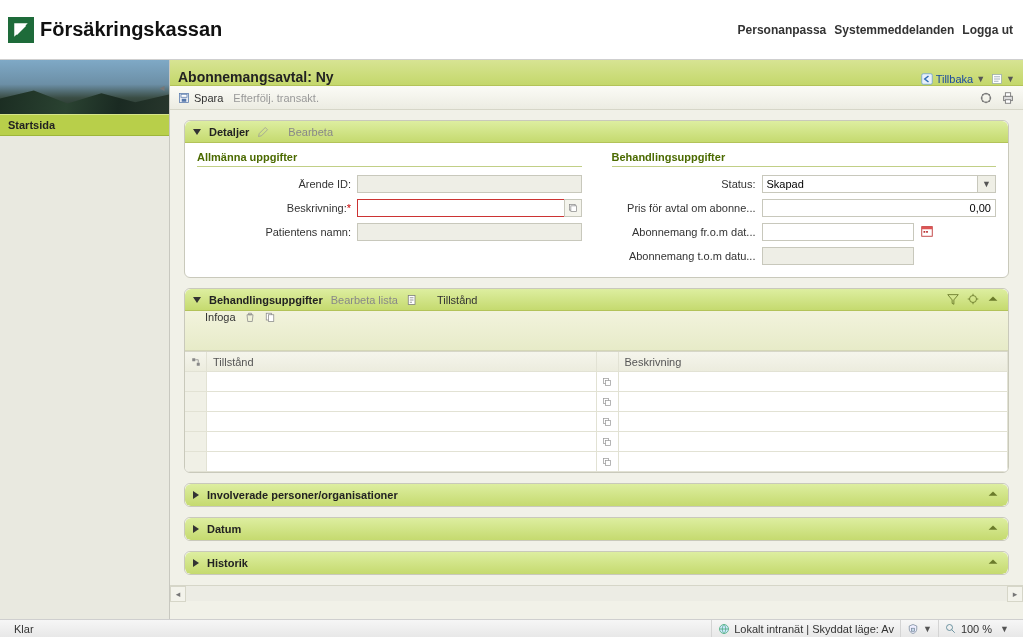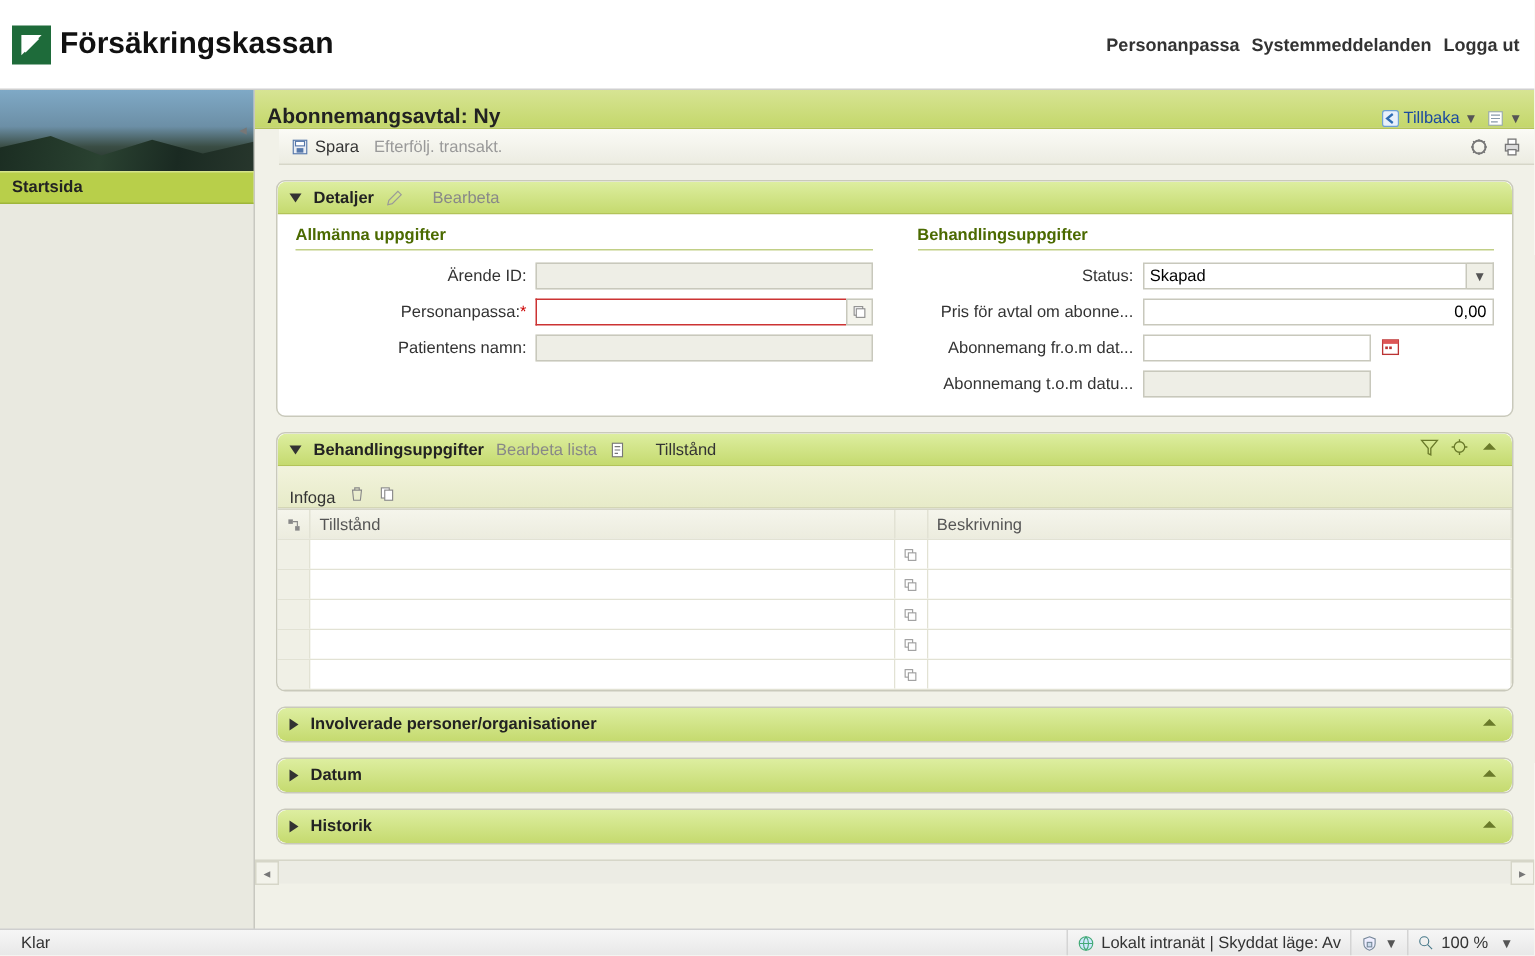--- a/index.html
+++ b/index.html
@@ -108,21 +108,20 @@
   .mini-icon {
     width:12px; height:12px; display:inline-block;
   }
   .toolbar {
     height: 24px;
     background: linear-gradient(#fbfbf6, #ecece2);
     border-bottom:1px solid #d6d6c8;
     display:flex; align-items:center;
     padding: 0 8px;
     gap:10px;
-    margin-left:16px;
   }
   .toolbar .tb-btn { display:inline-flex; align-items:center; gap:4px; cursor:pointer; }
   .toolbar .tb-btn.disabled { color:#999; cursor:default;text-align:center; }
   .toolbar-right { margin-left:auto; display:flex; gap:8px; }
   .round-icon {
     width:14px; height:14px; display:inline-flex; align-items:center; justify-content:center;
     color:#555;
   }
 
   
@@ -194,23 +193,23 @@
   .select-wrap .field-input { flex:1; background:#fff; }
   .select-caret {
     width:18px; border:1px solid #c8c8bc; border-left:none; background:#efefe6;
     display:inline-flex; align-items:center; justify-content:center; cursor:pointer;
   }
   .price-input { text-align:right; background:#fff; }
   .date-icon { width:14px; height:14px; }
 
   
   .subtoolbar {
-    height:28px; background:linear-gradient(#f2f3dd,#e7ebc8);
+    height:40px; background:linear-gradient(#f2f3dd,#e7ebc8);
     border-bottom:1px solid #d4d6b6;
-    display:flex; align-items:flex-end; padding:0 8px; gap:8px;
+    display:flex; align-items:flex-start; padding:0 20px; gap:8px;
     font-size:11px;
   }
   .grid {
     border-top:1px solid #d6d6c8;
   }
   .grid-header-row, .grid-row {
     display:flex; align-items:stretch;
     border-bottom:1px solid #e2e2d4;
     height:20px;
   }
@@ -350,21 +349,21 @@
         <div class="panel-body">
           <div class="twocol">
             <div class="col">
               <div class="group-title">Allmänna uppgifter</div>
               <div class="field-row">
                 <div class="field-label">Ärende ID:</div>
                 <input class="field-input" readonly="" value="" style="">
               </div>
               <div class="field-row">
                 <div class="field-label">
-                  <span>Personanpassa:</span><span class="req">*</span>
+                  <span>Beskrivning:</span><span class="req">*</span>
                 </div>
                 <div class="input-with-btn">
                   <input class="field-input error" value="" style="">
                   <span class="input-btn">
                     <svg viewBox="0 0 14 14" width="10" height="10">
                         <rect x="2" y="2" width="8" height="8" fill="#fff" stroke="#888"></rect>
                         <rect x="4" y="4" width="8" height="8" fill="#fff" stroke="#888"></rect>
                       </svg>
                   </span>
                 </div>

